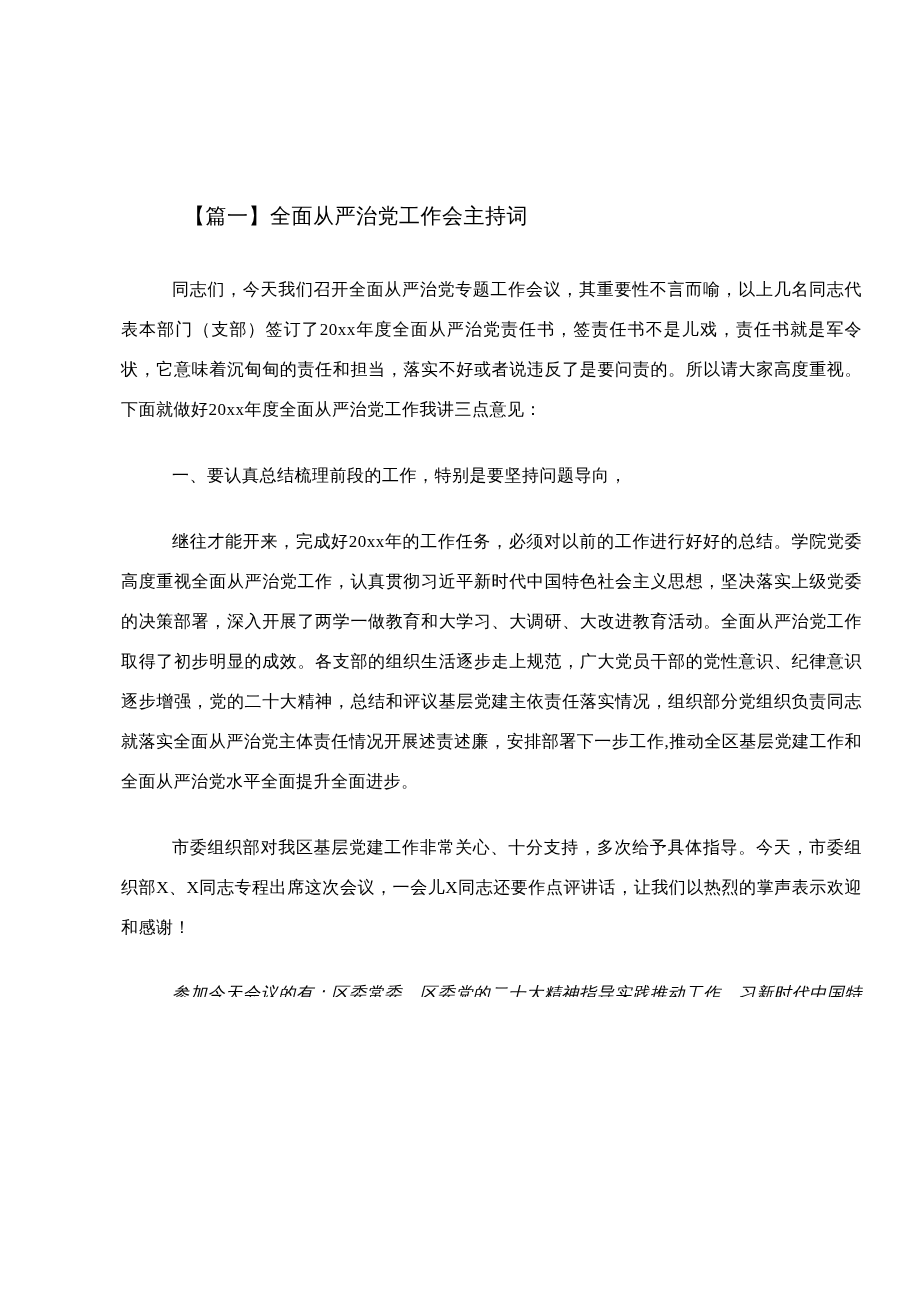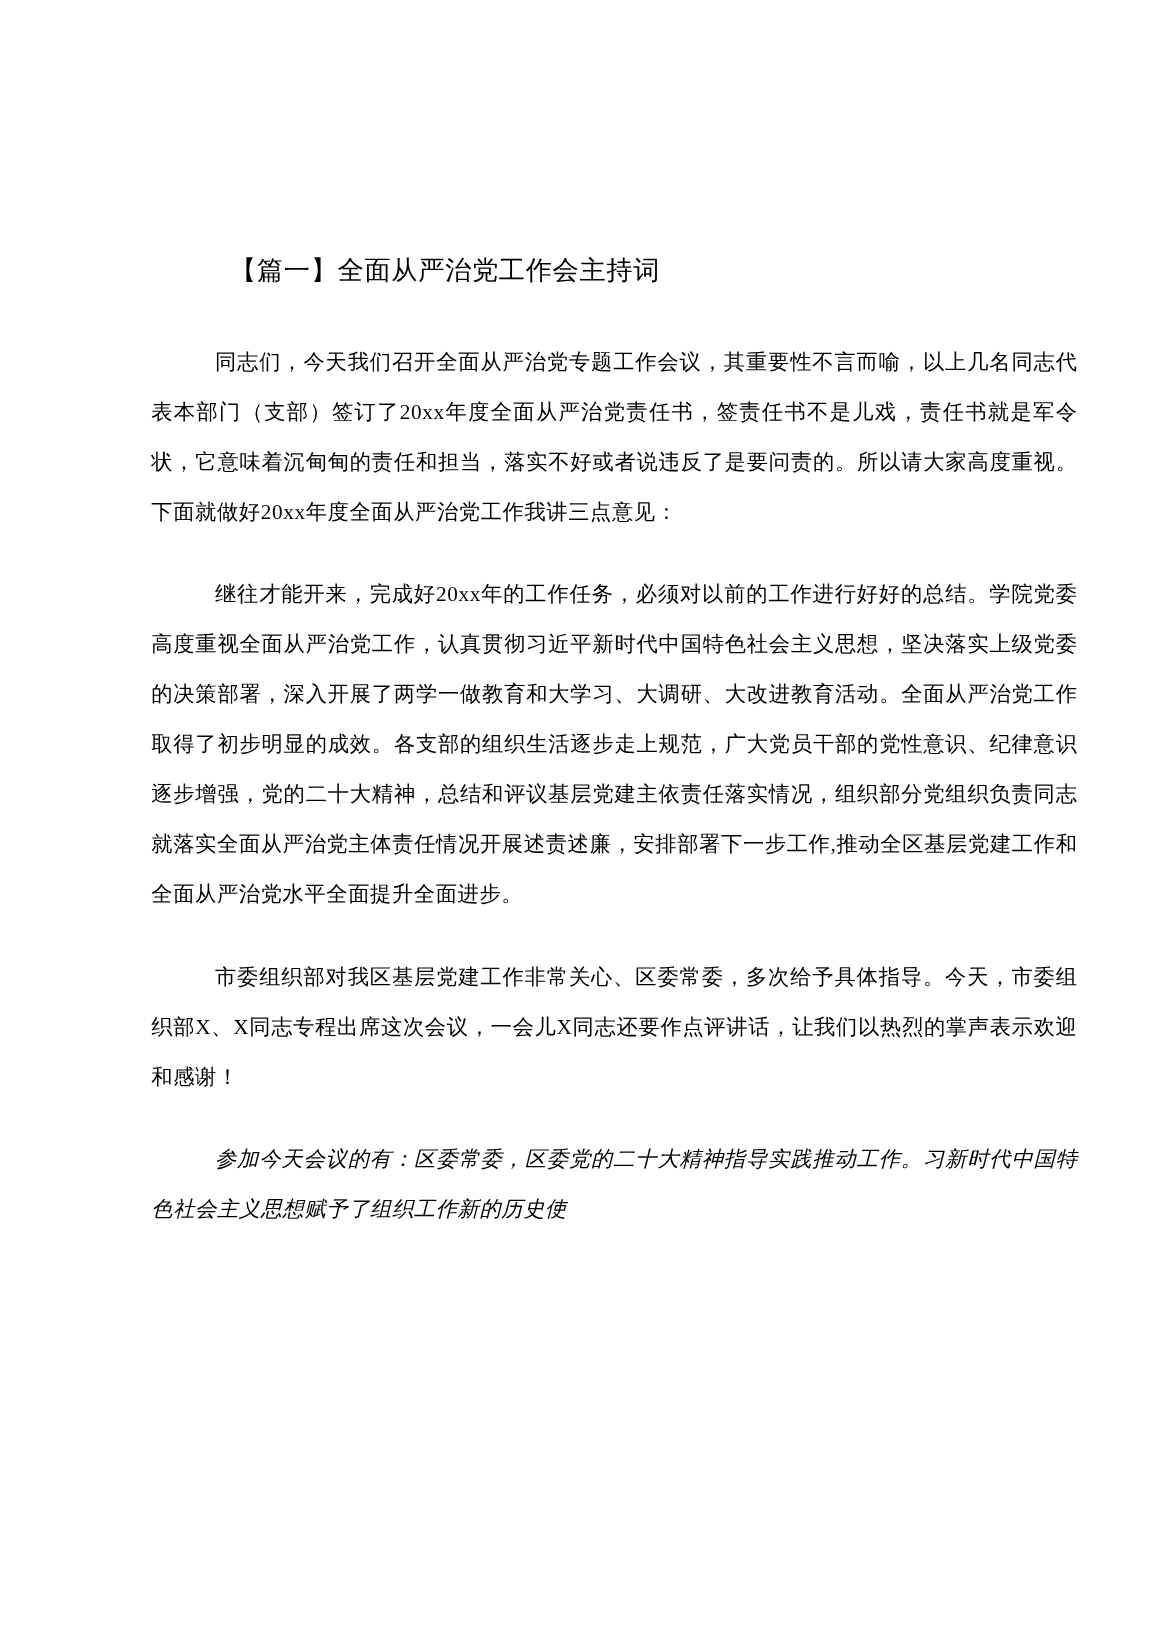--- a/index.html
+++ b/index.html
@@ -41,20 +41,21 @@
   }
 </style>
 </head>
 <body>
 
 <div class="page">
   <p class="doc-title">【篇一】全面从严治党工作会主持词</p>
 
   <p class="para">同志们，今天我们召开全面从严治党专题工作会议，其重要性不言而喻，以上几名同志代表本部门（支部）签订了20xx年度全面从严治党责任书，签责任书不是儿戏，责任书就是军令状，它意味着沉甸甸的责任和担当，落实不好或者说违反了是要问责的。所以请大家高度重视。下面就做好20xx年度全面从严治党工作我讲三点意见：</p>
 
+  <p class="para">一、要认真总结梳理前段的工作，特别是要坚持问题导向，</p>
 
 
   <p class="para">继往才能开来，完成好20xx年的工作任务，必须对以前的工作进行好好的总结。学院党委高度重视全面从严治党工作，认真贯彻习近平新时代中国特色社会主义思想，坚决落实上级党委的决策部署，深入开展了两学一做教育和大学习、大调研、大改进教育活动。全面从严治党工作取得了初步明显的成效。各支部的组织生活逐步走上规范，广大党员干部的党性意识、纪律意识逐步增强，党的二十大精神，总结和评议基层党建主依责任落实情况，组织部分党组织负责同志就落实全面从严治党主体责任情况开展述责述廉，安排部署下一步工作,推动全区基层党建工作和全面从严治党水平全面提升全面进步。</p>
 
-  <p class="para">市委组织部对我区基层党建工作非常关心、区委常委，多次给予具体指导。今天，市委组织部X、X同志专程出席这次会议，一会儿X同志还要作点评讲话，让我们以热烈的掌声表示欢迎和感谢！</p>
+  <p class="para">市委组织部对我区基层党建工作非常关心、十分支持，多次给予具体指导。今天，市委组织部X、X同志专程出席这次会议，一会儿X同志还要作点评讲话，让我们以热烈的掌声表示欢迎和感谢！</p>
 
   <p class="para">参加今天会议的有：区委常委，区委党的二十大精神指导实践推动工作。习新时代中国特色社会主义思想赋予了组织工作新的历史使</p>
 </div>
 
 </body></html>

